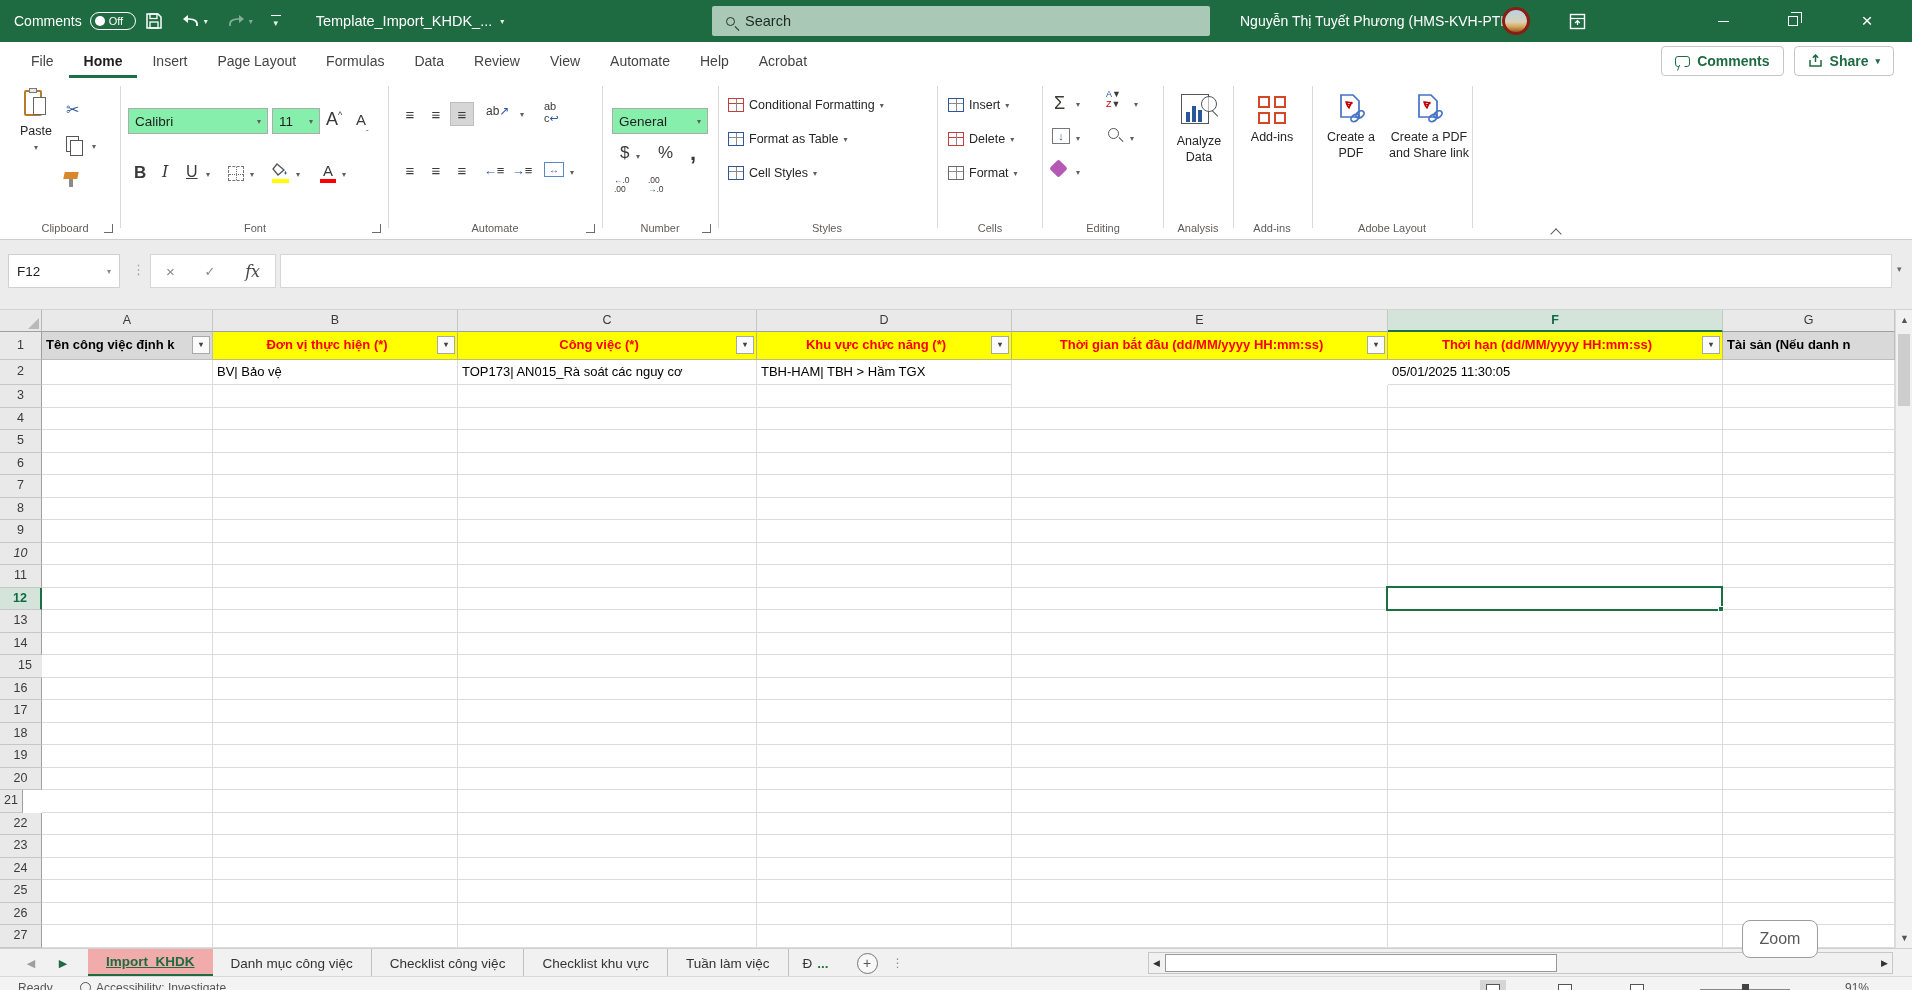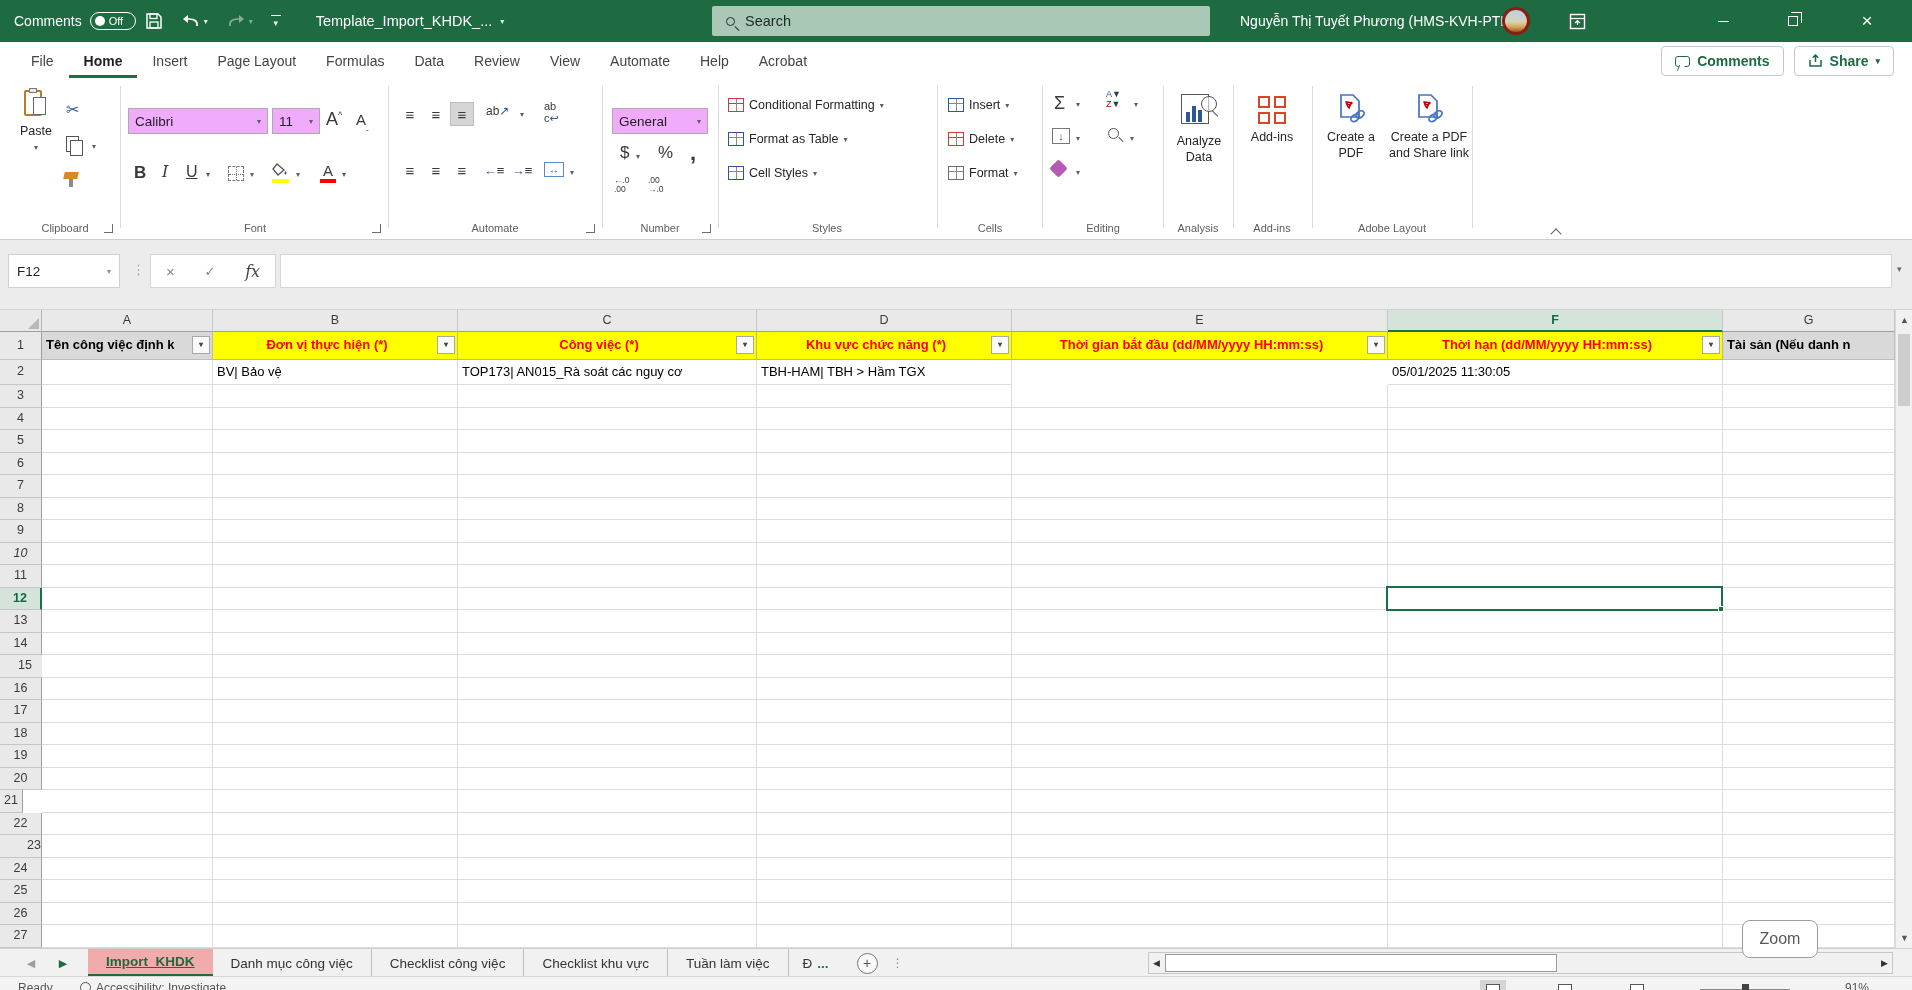--- a/index.html
+++ b/index.html
@@ -61,21 +61,21 @@
 
   
   #ribbon { position:absolute; left:0; top:80px; width:1912px; height:160px; background:#fff;
     border-bottom:1px solid #d0cecd; }
   .gdiv { position:absolute; top:6px; width:0; height:142px; border-left:1px solid #dbd9d8; }
   .glabel { position:absolute; top:142px; font-size:11px; color:#5f5d5b; text-align:center; white-space:nowrap; }
   .launcher { position:absolute; top:144px; width:9px; height:9px;
     border-right:1.6px solid #6d6b69; border-bottom:1.6px solid #6d6b69; cursor:pointer; }
   .ricon { position:absolute; font-size:16px; color:#3b3a39; cursor:pointer; line-height:1; }
   .rchev { position:absolute; font-size:8px; color:#5f5f5f; cursor:pointer; }
-  .combo { position:absolute; height:26px; background:#f0abfc; border:1px solid #acacac;
+  .combo { position:absolute; height:26px; background:#86efac; border:1px solid #acacac;
     display:flex; align-items:center; justify-content:space-between; padding:0 6px; font-size:13.5px;
     color:#1f1f1f; cursor:pointer; }
   .bigbtn { position:absolute; display:flex; flex-direction:column; align-items:center;
     text-align:center; cursor:pointer; color:#262626; }
   .bigbtn .lbl { font-size:12.5px; line-height:1.25; margin-top:6px; }
   .fbtn { position:absolute; display:flex; align-items:center; gap:5px; font-size:12.5px;
     color:#262626; cursor:pointer; white-space:nowrap; }
   .gridicon { width:16px; height:14px; border:1px solid #6a6a6a; position:relative; background:#fff; flex:0 0 auto; }
   .gridicon::before { content:""; position:absolute; left:0; right:0; top:4px; border-top:1px solid #8a8a8a; }
   .gridicon::after { content:""; position:absolute; top:0; bottom:0; left:7px; border-left:1px solid #8a8a8a; }
@@ -658,21 +658,21 @@
       <div class="cell" style="left: 1388px; top: 480px; width: 335px; height: 22.5px; line-height: 20.5px;"></div>
       <div class="cell" style="left: 1723px; top: 480px; width: 172px; height: 22.5px; line-height: 20.5px;"></div>
       <div class="rowhead" style="left: 0px; top: 502.5px; width: 42px; height: 22.5px; line-height: 20.5px;">22</div>
       <div class="cell" style="left: 42px; top: 502.5px; width: 171px; height: 22.5px; line-height: 20.5px;"></div>
       <div class="cell" style="left: 213px; top: 502.5px; width: 245px; height: 22.5px; line-height: 20.5px;"></div>
       <div class="cell" style="left: 458px; top: 502.5px; width: 299px; height: 22.5px; line-height: 20.5px;"></div>
       <div class="cell" style="left: 757px; top: 502.5px; width: 255px; height: 22.5px; line-height: 20.5px;"></div>
       <div class="cell" style="left: 1012px; top: 502.5px; width: 376px; height: 22.5px; line-height: 20.5px;"></div>
       <div class="cell" style="left: 1388px; top: 502.5px; width: 335px; height: 22.5px; line-height: 20.5px;"></div>
       <div class="cell" style="left: 1723px; top: 502.5px; width: 172px; height: 22.5px; line-height: 20.5px;"></div>
-      <div class="rowhead" style="left: 0px; top: 525px; width: 42px; height: 22.5px; line-height: 20.5px; text-align: right;">23</div>
+      <div class="rowhead" style="left: 0px; top: 525px; width: 42px; height: 22.5px; line-height: 20.5px;">23</div>
       <div class="cell" style="left: 42px; top: 525px; width: 171px; height: 22.5px; line-height: 20.5px;"></div>
       <div class="cell" style="left: 213px; top: 525px; width: 245px; height: 22.5px; line-height: 20.5px;"></div>
       <div class="cell" style="left: 458px; top: 525px; width: 299px; height: 22.5px; line-height: 20.5px;"></div>
       <div class="cell" style="left: 757px; top: 525px; width: 255px; height: 22.5px; line-height: 20.5px;"></div>
       <div class="cell" style="left: 1012px; top: 525px; width: 376px; height: 22.5px; line-height: 20.5px;"></div>
       <div class="cell" style="left: 1388px; top: 525px; width: 335px; height: 22.5px; line-height: 20.5px;"></div>
       <div class="cell" style="left: 1723px; top: 525px; width: 172px; height: 22.5px; line-height: 20.5px;"></div>
       <div class="rowhead" style="left: 0px; top: 547.5px; width: 42px; height: 22.5px; line-height: 20.5px;">24</div>
       <div class="cell" style="left: 42px; top: 547.5px; width: 171px; height: 22.5px; line-height: 20.5px;"></div>
       <div class="cell" style="left: 213px; top: 547.5px; width: 245px; height: 22.5px; line-height: 20.5px;"></div>

